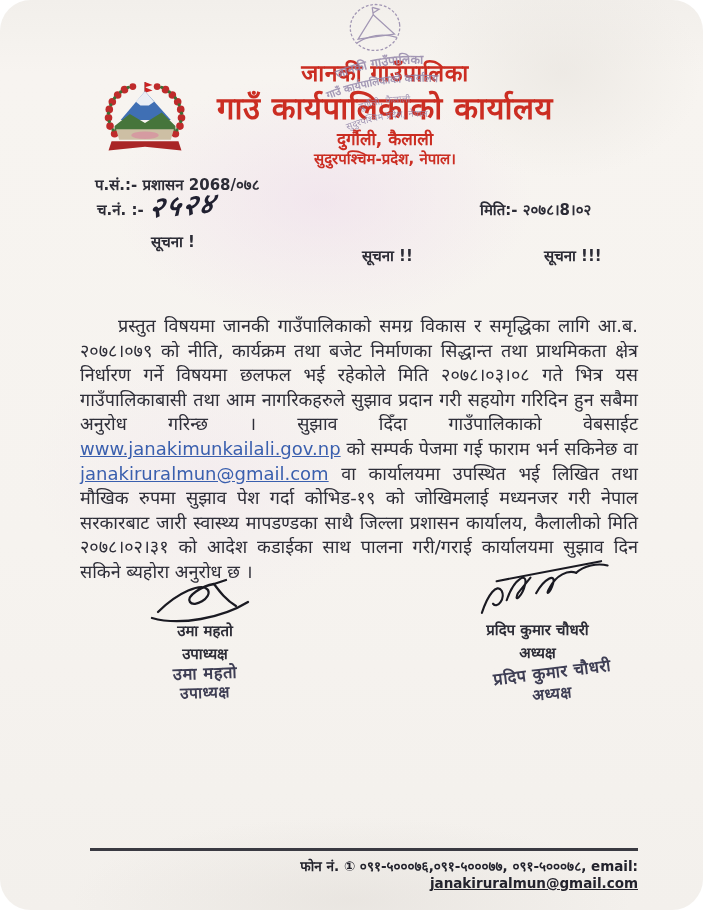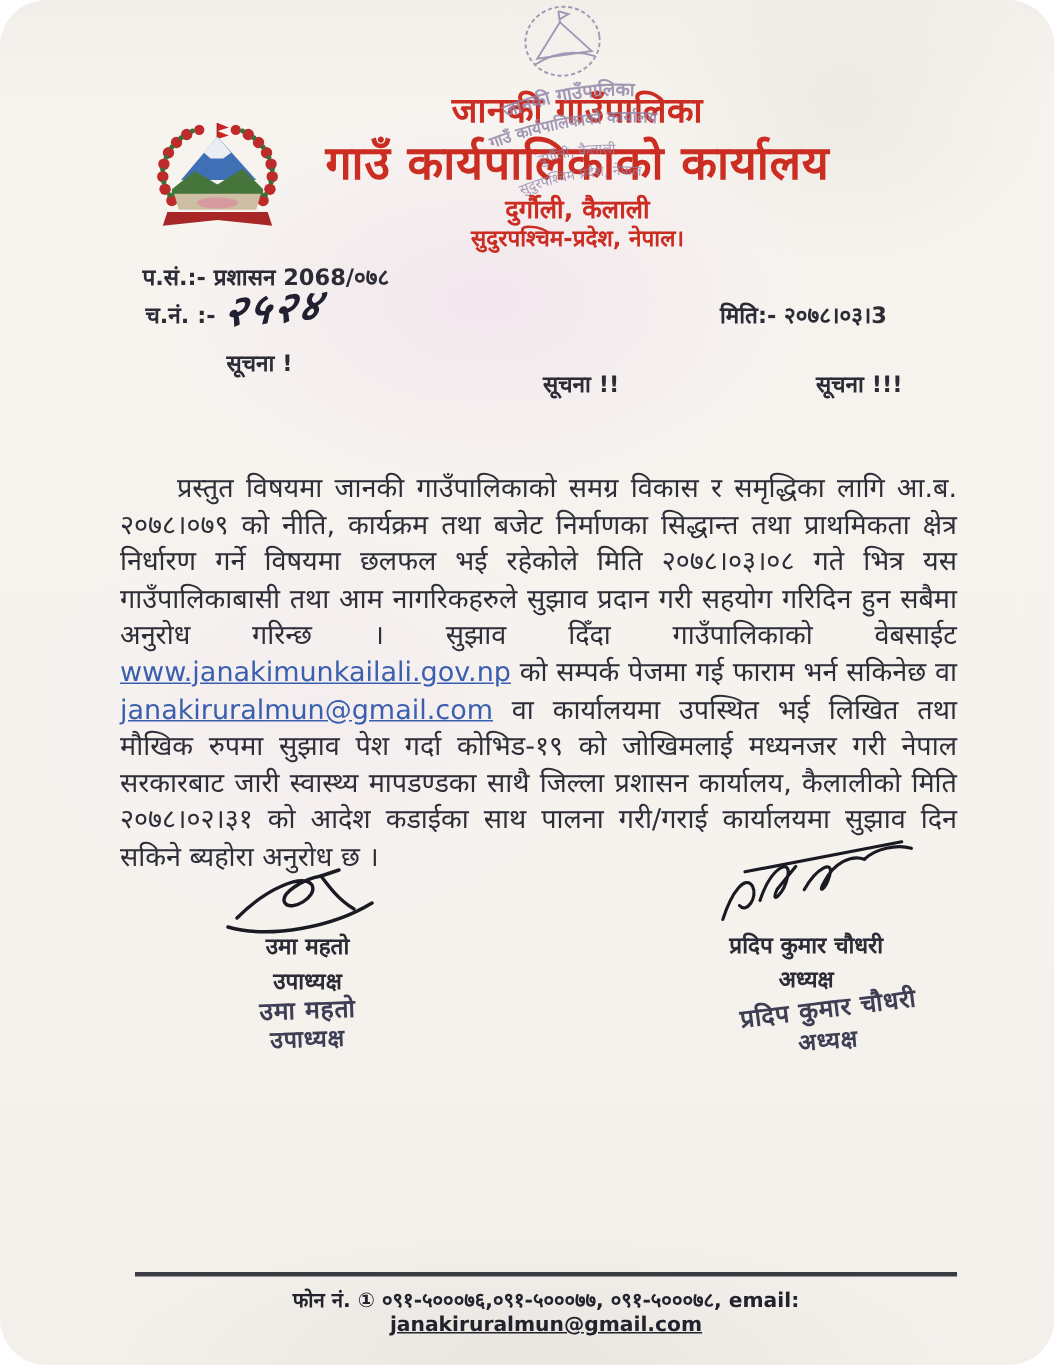--- a/index.html
+++ b/index.html
@@ -131,21 +131,21 @@
         <textPath href="#arc4" startOffset="50%" text-anchor="middle">सुदुरपश्चिम प्रदेश, नेपाल</textPath>
       </text>
     </g>
   </svg>
 
   <div class="abs ref" style="left:95px;top:174px;">प.सं.:- प्रशासन 2068/०७८</div>
   <div class="abs ref" style="left:97px;top:199px;">च.नं. :-</div>
   <div class="abs" style="left:150px;top:185px;">
     <span class="handwrit">२५२४</span>
   </div>
-  <div class="abs ref" style="left:480px;top:199px;">मिति:- २०७८।०३।3</div>
+  <div class="abs ref" style="left:480px;top:199px;">मिति:- २०७८।8।०२</div>
 
   <div class="abs notice" style="left:119px;top:231px;margin-left:32px;">सूचना !</div>
   <div class="abs notice" style="left:362px;top:245px;">सूचना !!</div>
   <div class="abs notice" style="left:544px;top:245px;">सूचना !!!</div>
 
   <p class="abs body-par">
     <span>प्रस्तुत विषयमा जानकी गाउँपालिकाको समग्र विकास र समृद्धिका लागि आ.ब. २०७८।०७९ को नीति, कार्यक्रम तथा बजेट निर्माणका सिद्धान्त तथा प्राथमिकता क्षेत्र निर्धारण गर्ने विषयमा छलफल भई रहेकोले मिति २०७८।०३।०८ गते भित्र यस गाउँपालिकाबासी तथा आम नागरिकहरुले सुझाव प्रदान गरी सहयोग गरिदिन हुन सबैमा अनुरोध गरिन्छ । सुझाव दिँदा गाउँपालिकाको वेबसाईट </span><span class="blink">www.janakimunkailali.gov.np</span><span> को सम्पर्क पेजमा गई फाराम भर्न सकिनेछ वा </span><span class="blink">janakiruralmun@gmail.com</span><span> वा कार्यालयमा उपस्थित भई लिखित तथा मौखिक रुपमा सुझाव पेश गर्दा कोभिड-१९ को जोखिमलाई मध्यनजर गरी नेपाल सरकारबाट जारी स्वास्थ्य मापडण्डका साथै जिल्ला प्रशासन कार्यालय, कैलालीको मिति २०७८।०२।३१ को आदेश कडाईका साथ पालना गरी/गराई कार्यालयमा सुझाव दिन सकिने ब्यहोरा अनुरोध छ ।</span>
   </p>
 
   <svg class="abs" style="left:148px;top:576px;width:125px;height:48px;" viewBox="0 0 125 48">
@@ -168,21 +168,21 @@
       <path d="M106,12 C114,6 128,4 138,8"></path>
       <path d="M26,12 L132,3"></path>
     </g>
   </svg>
   <div class="abs sig-name" style="left:440px;top:619px;width:195px;">प्रदिप कुमार चौधरी</div>
   <div class="abs sig-name" style="left:440px;top:642px;width:195px;">अध्यक्ष</div>
   <div class="abs sig-stamp" style="left:452px;top:660px;width:200px;font-size:16.5px;transform:rotate(-7deg);">प्रदिप कुमार चौधरी</div>
   <div class="abs sig-stamp" style="left:452px;top:682px;width:200px;font-size:15.5px;transform:rotate(-5deg);">अध्यक्ष</div>
 
   <div class="abs foot-rule"></div>
-  <div class="abs foot-line" style="left:90px;top:857px;width:548px;text-align:center;">
+  <div class="abs foot-line" style="left:90px;top:857px;width:548px;text-align:right;">
     <span>फोन नं.</span>
     <span>①</span>
     <span>०९१-५०००७६,०९१-५०००७७, ०९१-५०००७८,</span>
     <span>email:</span>
     <span class="flink">janakiruralmun@gmail.com</span>
   </div>
 
 </div>
 
 </body></html>

